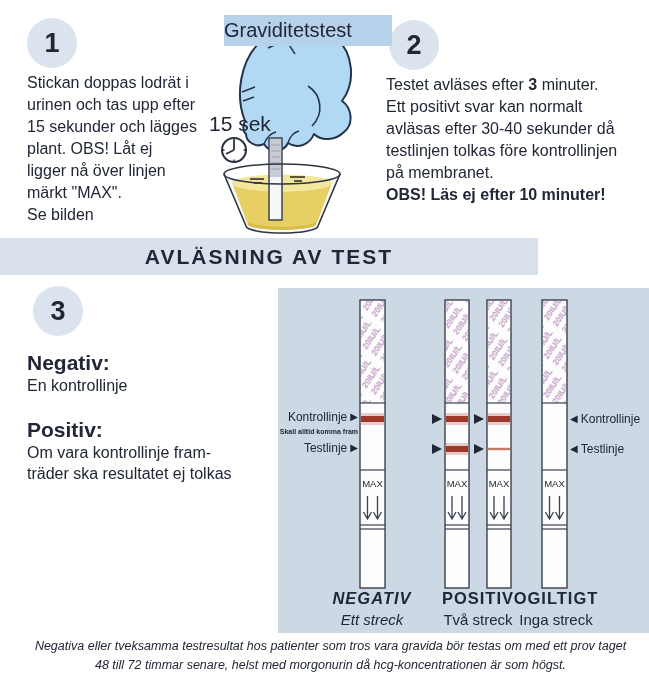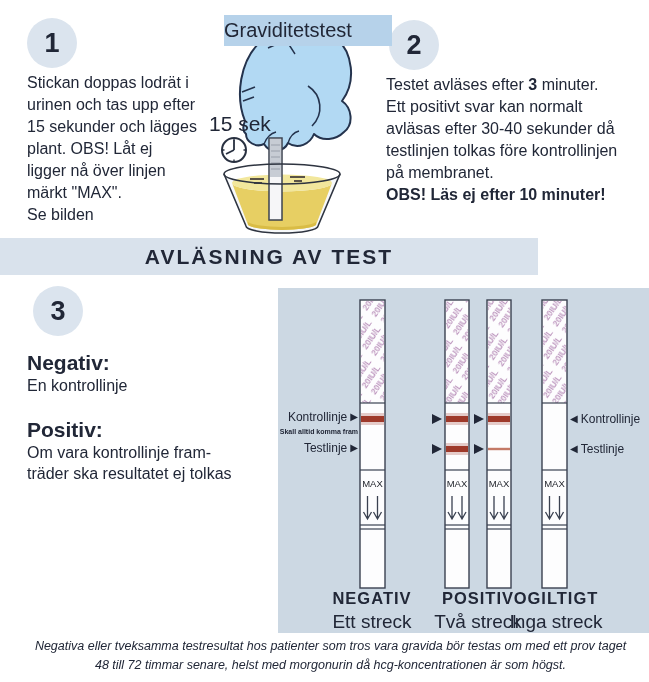--- a/index.html
+++ b/index.html
@@ -33,21 +33,21 @@
   #t3 .sec-h{font-weight:bold;font-size:21px;margin-bottom:2px;}
   .panel{left:278px;top:288px;width:371px;height:345px;background:var(--panel-bg);}
   #strips-svg{position:absolute;left:0;top:0;display:block;}
   .lblL{position:absolute;text-align:right;right:291px;font-size:12px;line-height:13px;white-space:nowrap;}
   .lblL .sub{font-size:7px;font-weight:bold;margin-top:1px;}
   .lblR{position:absolute;left:292px;font-size:12px;line-height:13px;white-space:nowrap;}
   .arr{font-size:10px;vertical-align:1px;}
   .lblL .arr{margin-left:3px;} .lblR .arr{margin-right:3px;}
   .result{position:absolute;top:301px;width:130px;text-align:center;}
   .r-label{font-weight:bold;font-size:16.5px;letter-spacing:1px;}
-  .r-sub{font-size:19px;margin-top:3px;}
+  .r-sub{font-size:15px;margin-top:3px;}
   .timer{left:209px;top:112px;font-size:21px;z-index:2;}
   .footnote{
     left:0;top:637px;width:649px;text-align:center;font-style:italic;
     font-size:12.5px;line-height:19px;padding-left:6px;
   }
   #illus{left:190px;top:26px;z-index:1;}
 </style>
 </head>
 <body>
 
@@ -209,21 +209,21 @@
   </div>
 
   <div class="lblR" style="top:124px">
     <span class="arr">◀</span><span>Kontrollinje</span>
   </div>
   <div class="lblR" style="top:154px">
     <span class="arr">◀</span><span>Testlinje</span>
   </div>
 
   <div id="results-row">
-      <div class="result" style="left: 29px;">
+      <div class="result" style="left: 29px; font-style: italic;">
         <div class="r-label">NEGATIV</div>
         <div class="r-sub">Ett streck</div>
       </div>
       <div class="result" style="left: 135px;">
         <div class="r-label">POSITIV</div>
         <div class="r-sub">Två streck</div>
       </div>
       <div class="result" style="left: 213px;">
         <div class="r-label">OGILTIGT</div>
         <div class="r-sub">Inga streck</div>

